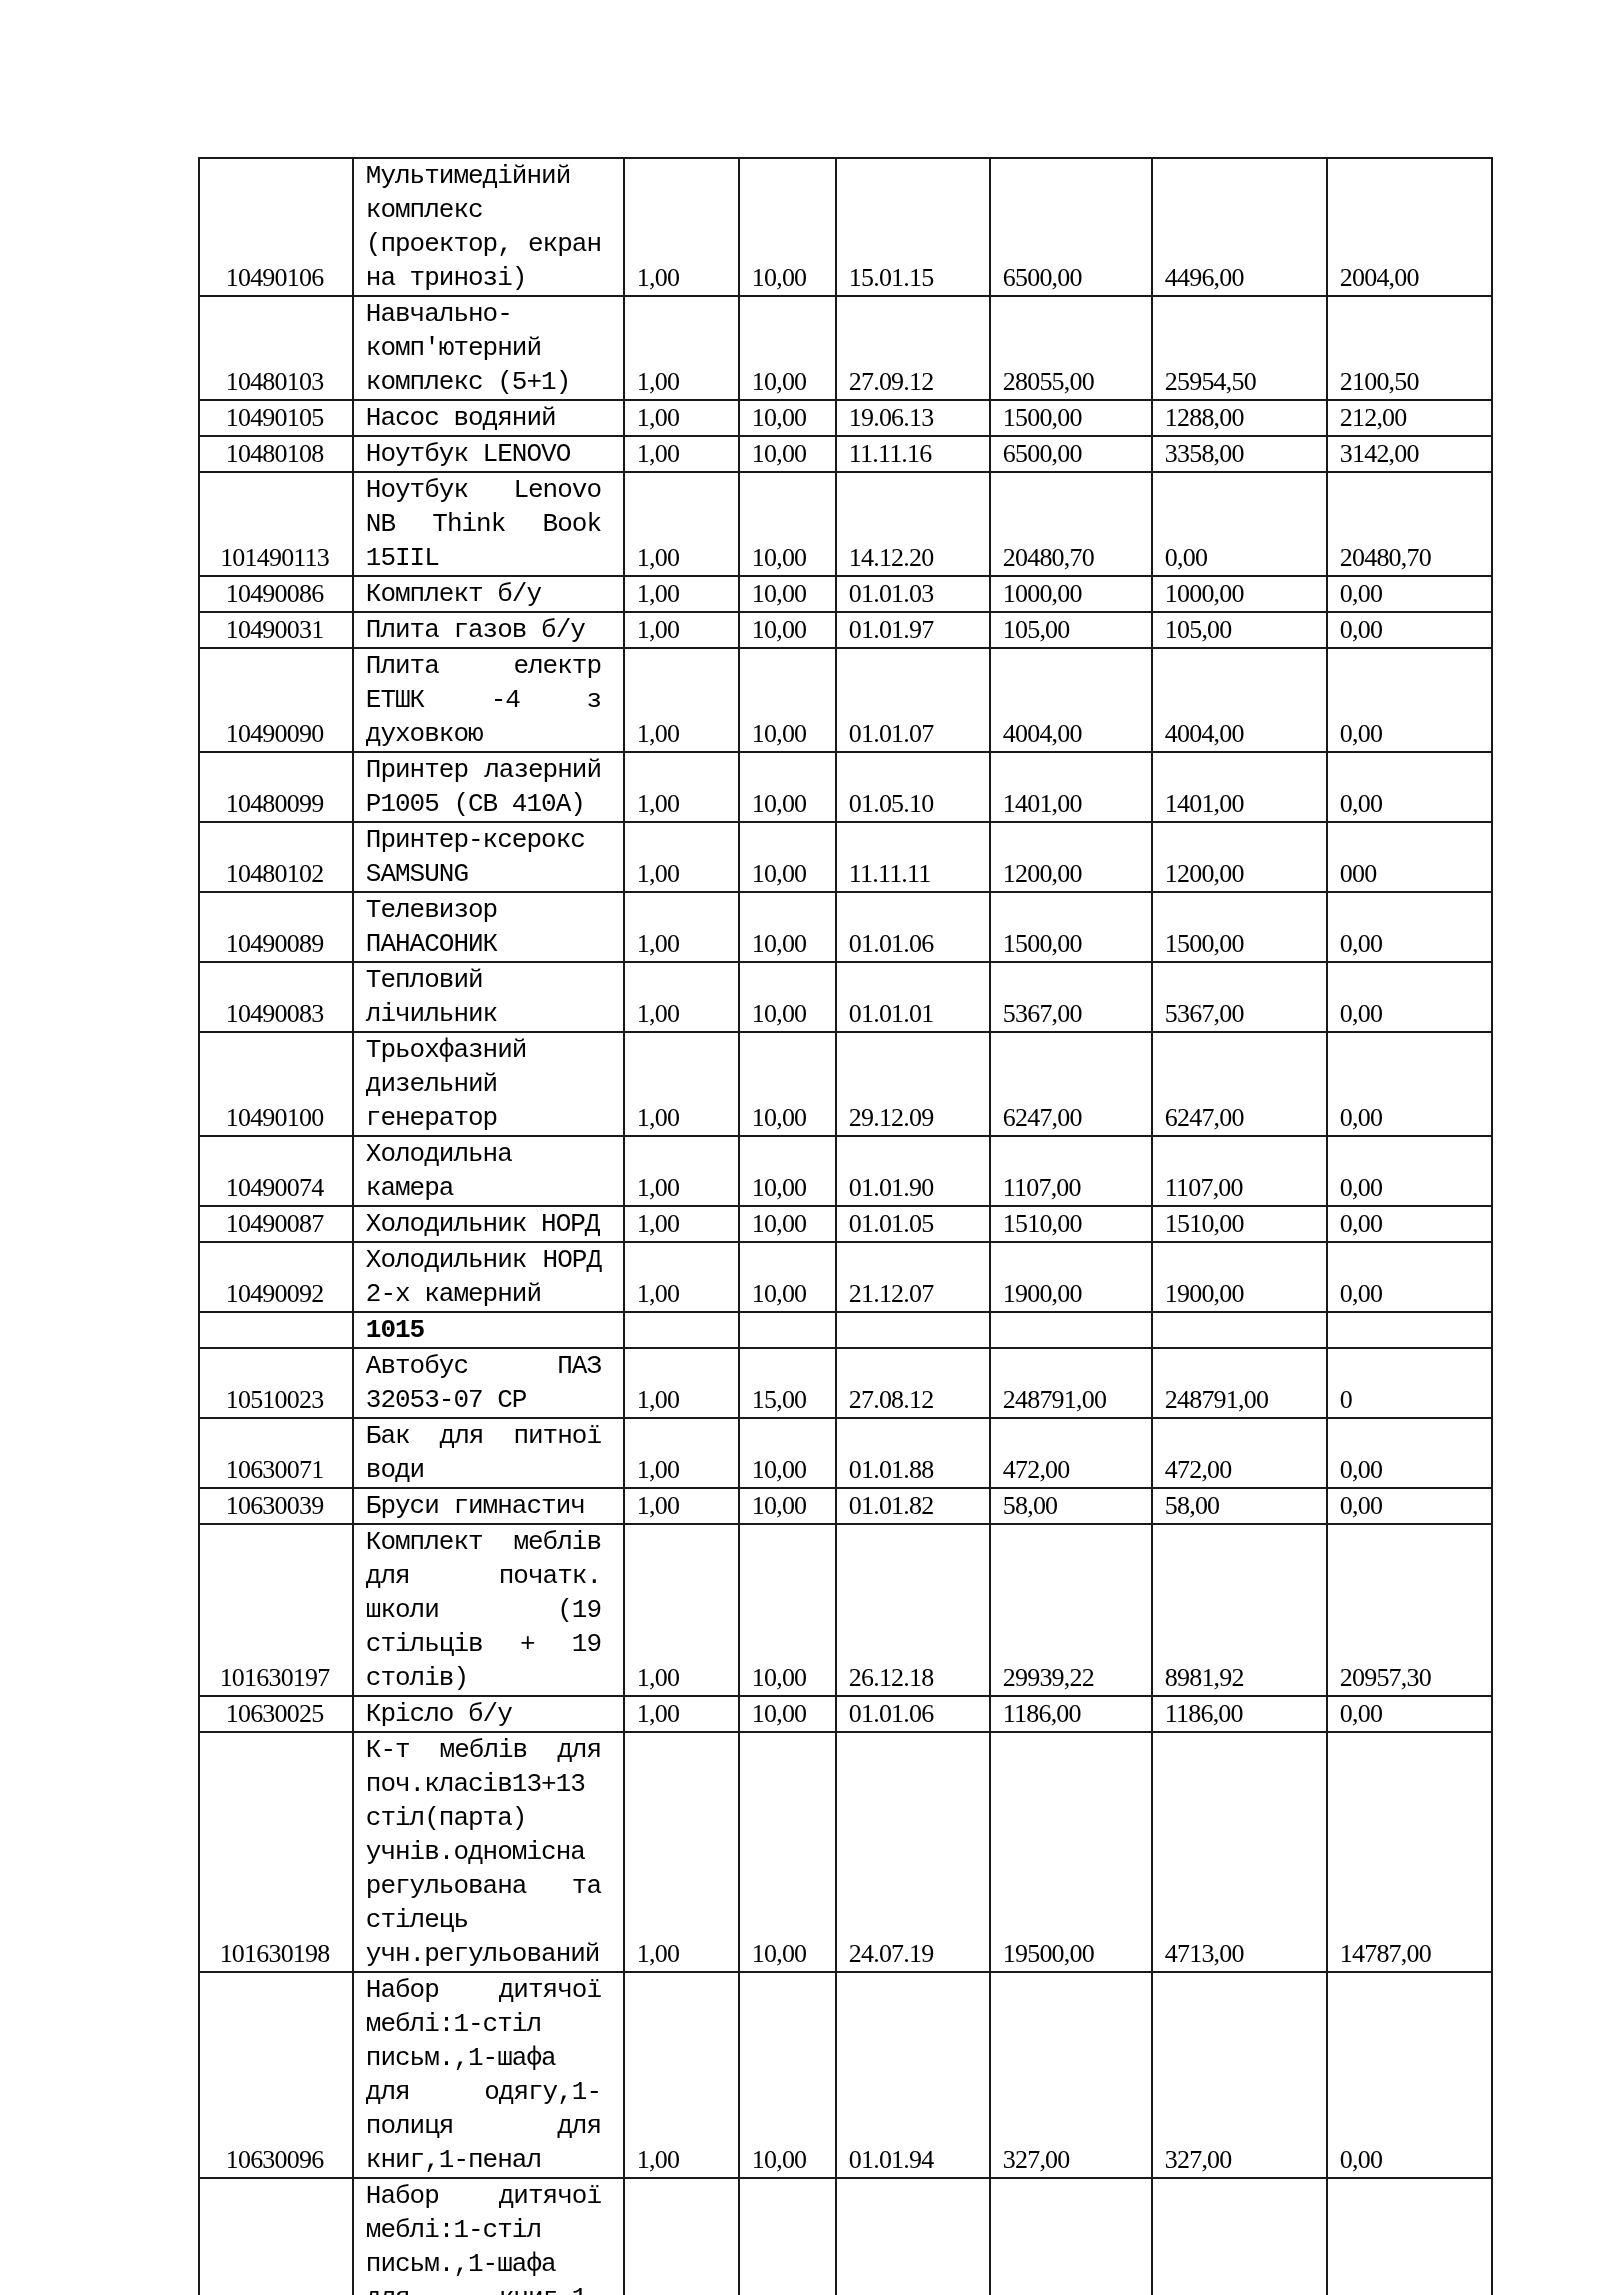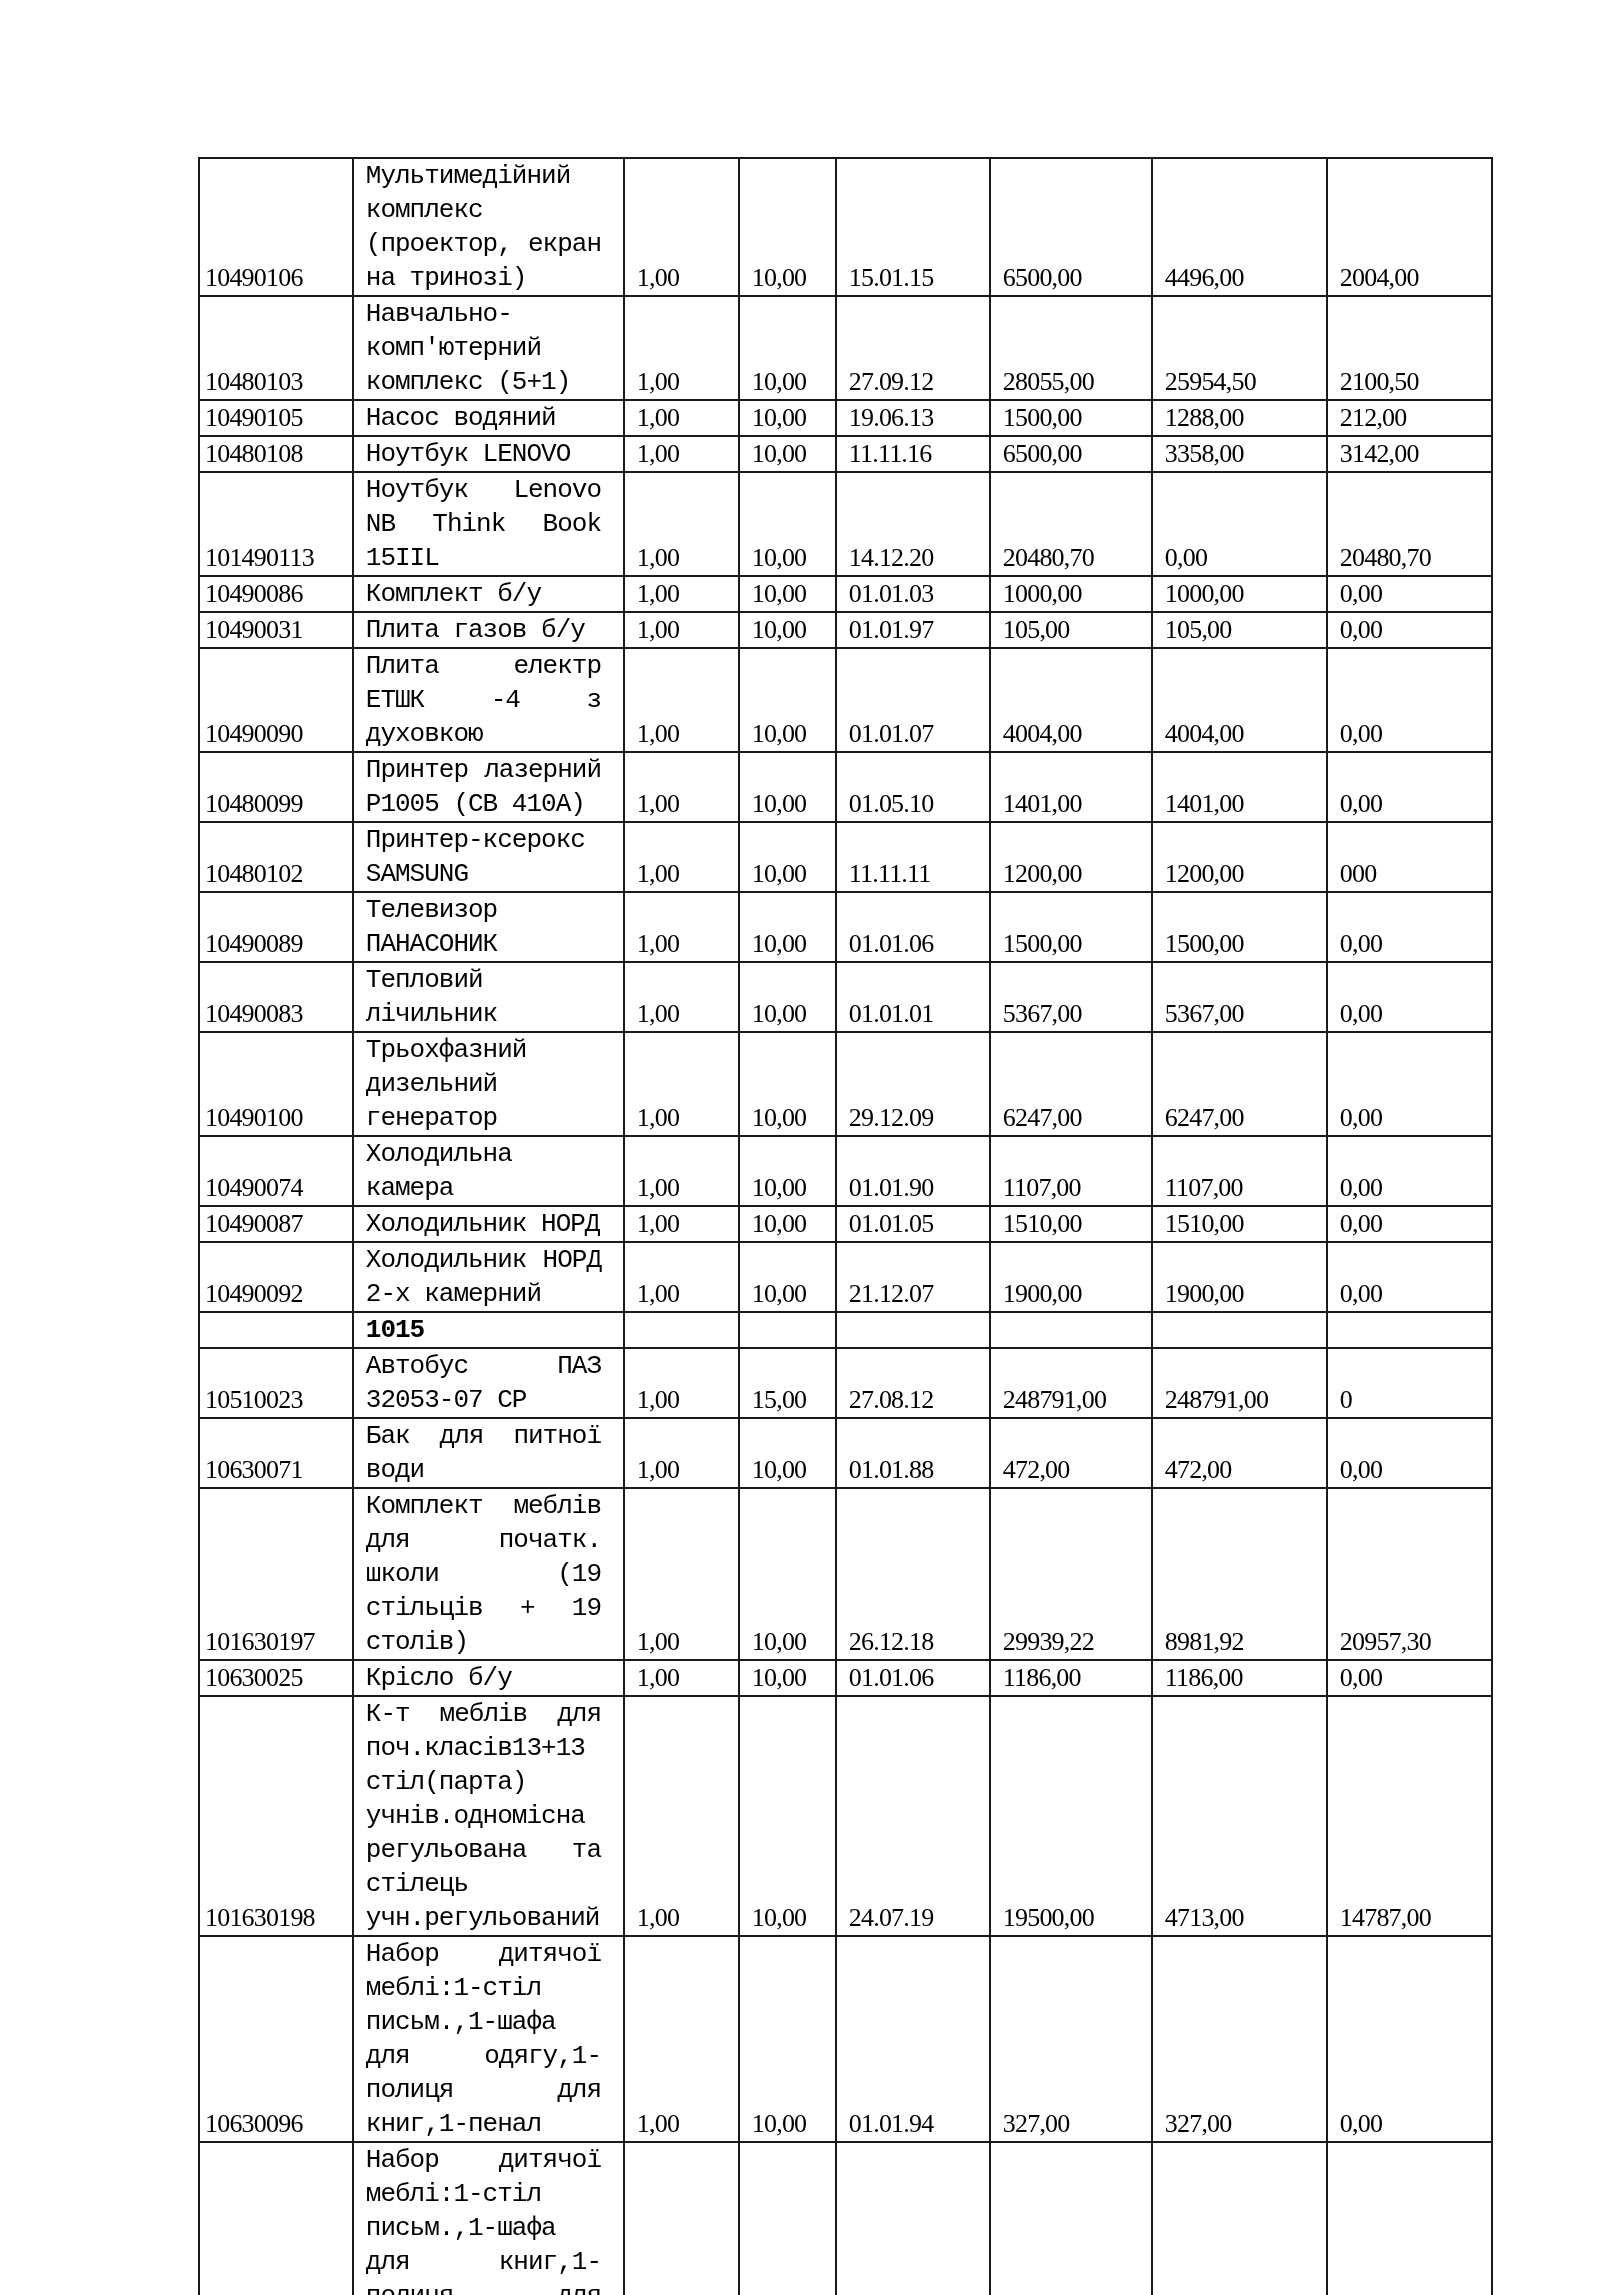--- a/index.html
+++ b/index.html
@@ -26,21 +26,21 @@
     letter-spacing: -0.8px;
   }
   table.inv td.desc {
     white-space: normal;
     text-align: justify;
     text-align-last: left;
     padding-right: 22px;
     letter-spacing: -1px;
     font-family: Liberation Mono, monospace;
   }
-  table.inv td.code { padding-left: 5px; }
+  table.inv td.code { padding-left: 5px; text-align: center; }
   table.inv tr.section td.desc { font-weight: bold; }
   col.c-code { width: 154px; }
   col.c-desc { width: 271px; }
   col.c-qty { width: 115px; }
   col.c-rate { width: 97px; }
   col.c-date { width: 154px; }
   col.c-init { width: 162px; }
   col.c-wear { width: 175px; }
   col.c-rest { width: 165px; }
 </style>
@@ -244,20 +244,30 @@
           <td class="code">10630071</td>
           <td class="desc">Бак для питної води</td>
           <td class="num">1,00</td>
           <td class="num">10,00</td>
           <td class="num">01.01.88</td>
           <td class="num">472,00</td>
           <td class="num">472,00</td>
           <td class="num">0,00</td>
         </tr>
         <tr class="item">
+          <td class="code">10630039</td>
+          <td class="desc">Бруси гимнастич</td>
+          <td class="num">1,00</td>
+          <td class="num">10,00</td>
+          <td class="num">01.01.82</td>
+          <td class="num">58,00</td>
+          <td class="num">58,00</td>
+          <td class="num">0,00</td>
+        </tr>
+        <tr class="item">
           <td class="code">101630197</td>
           <td class="desc">Комплект меблів для початк. школи (19 стільців + 19 столів)</td>
           <td class="num">1,00</td>
           <td class="num">10,00</td>
           <td class="num">26.12.18</td>
           <td class="num">29939,22</td>
           <td class="num">8981,92</td>
           <td class="num">20957,30</td>
         </tr>
         <tr class="item">

